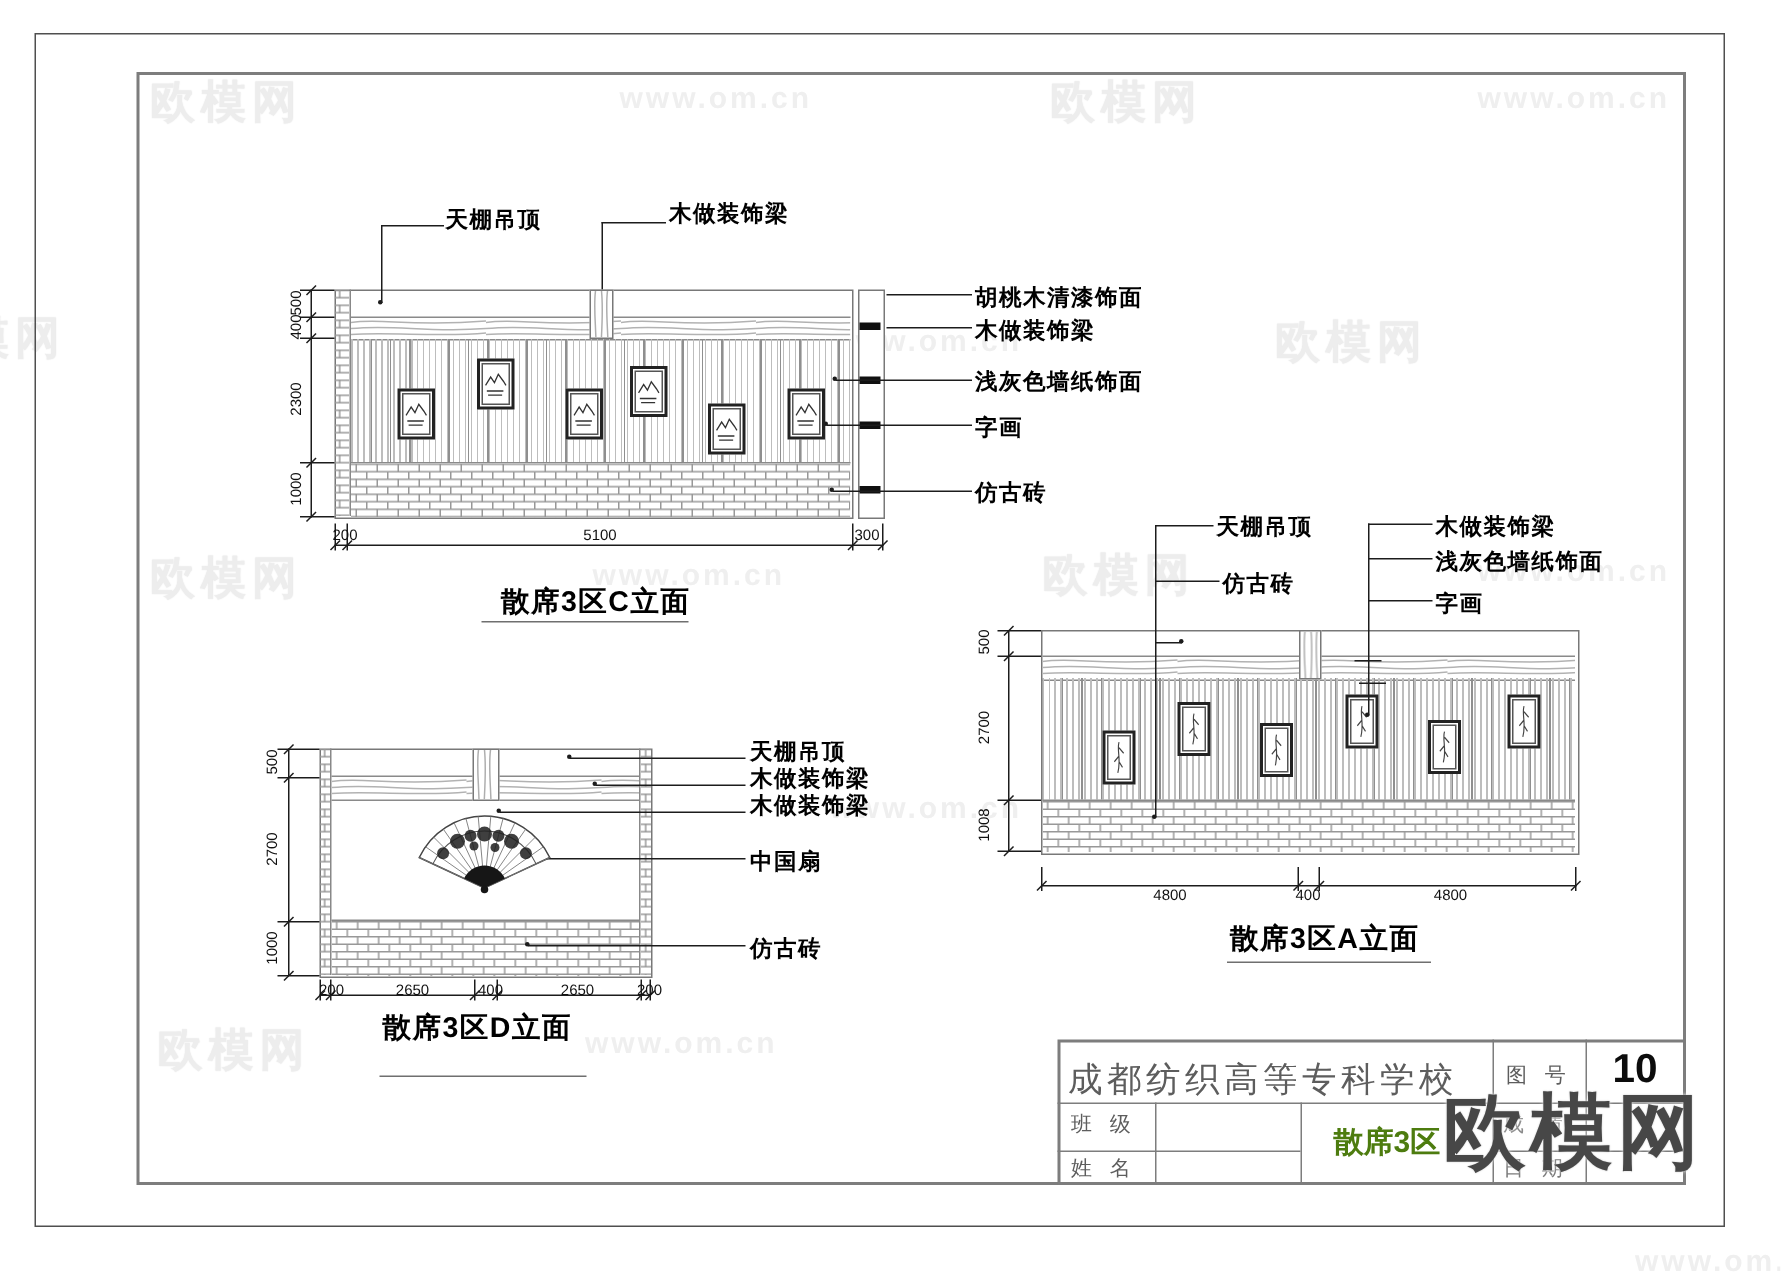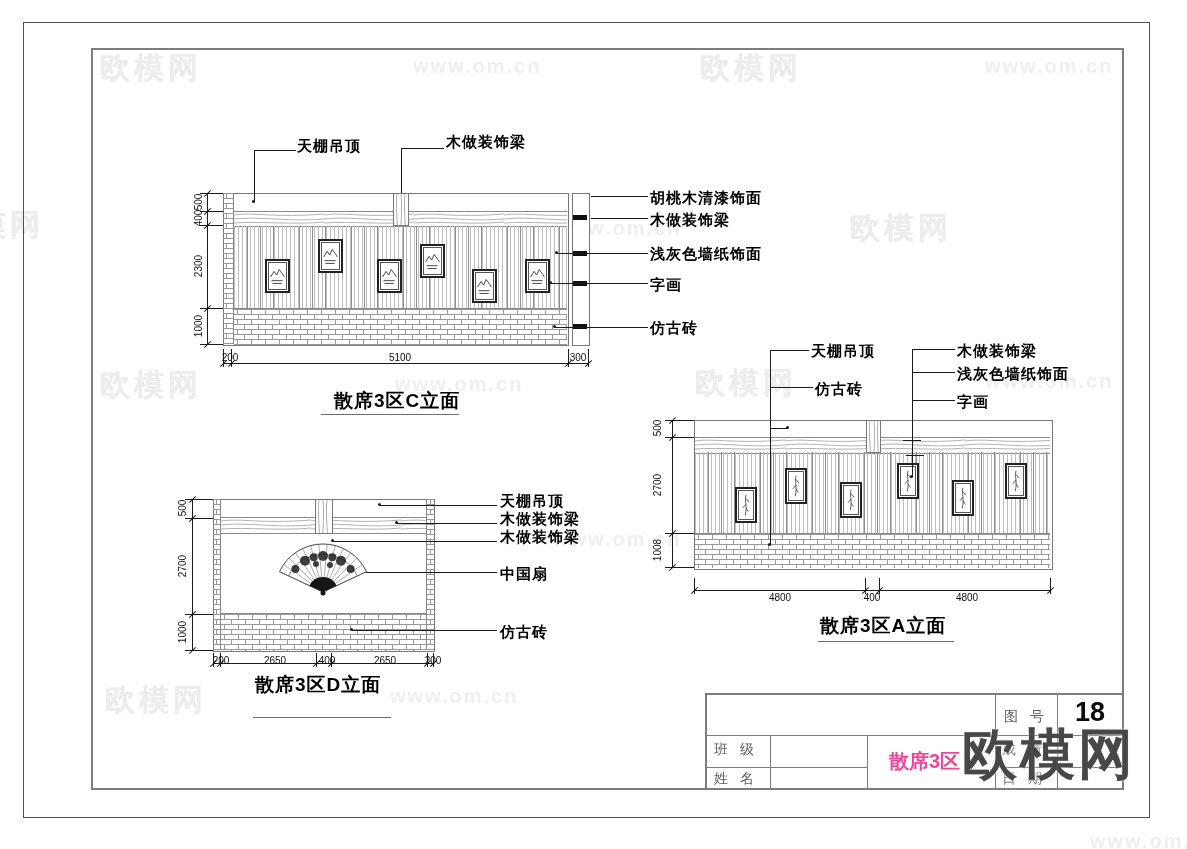--- a/index.html
+++ b/index.html
@@ -400,23 +400,24 @@
   <div class="tunder" style="left:818px;top:641px;width:136px"></div>
 
   <div class="abs" style="left:705px;top:693px;width:419px;height:97px;border:2px solid #7d7d7d;box-sizing:border-box;z-index:4"></div>
   <div class="tb-line" style="left:705px;top:735px;width:419px;height:1px;z-index:4"></div>
   <div class="tb-line" style="left:705px;top:767px;width:162px;height:1px;z-index:4"></div>
   <div class="tb-line" style="left:995px;top:767px;width:129px;height:1px;z-index:4"></div>
   <div class="tb-line" style="left:770px;top:735px;width:1px;height:55px;z-index:4"></div>
   <div class="tb-line" style="left:867px;top:735px;width:1px;height:55px;z-index:4"></div>
   <div class="tb-line" style="left:995px;top:693px;width:1px;height:97px;z-index:4"></div>
   <div class="tb-line" style="left:1057px;top:693px;width:1px;height:97px;z-index:4"></div>
+  <span class="tb-text" style="left:712px;top:704px;width:280px;font-size:23px;letter-spacing:3px;z-index:4">成都纺织高等专科学校</span>
   <span class="tb-text" style="left:1004px;top:708px;font-size:14px;letter-spacing:4px;z-index:4">图 号</span>
-  <span class="tb-text" style="left:1075px;top:697px;font-size:27px;font-weight:bold;color:#0c0c0c;z-index:4">18</span>
+  <span class="tb-text" style="left:1075px;top:697px;font-size:27px;font-weight:bold;color:#0c0c0c;z-index:4">10</span>
   <span class="tb-text" style="left:714px;top:741px;font-size:14px;letter-spacing:4px;z-index:4">班 级</span>
   <span class="tb-text" style="left:714px;top:770px;font-size:14px;letter-spacing:4px;z-index:4">姓 名</span>
   <span class="tb-text" style="left:1002px;top:741px;font-size:14px;letter-spacing:4px;color:#8a8a8a;z-index:4">成 绩</span>
   <span class="tb-text" style="left:1002px;top:770px;font-size:14px;letter-spacing:4px;color:#7b7b7b;z-index:4">日 期</span>
-  <span class="tb-text" style="left:889px;top:748px;font-size:20px;font-weight:bold;color:#ec4899;z-index:4">散席3区</span>
+  <span class="tb-text" style="left:889px;top:748px;font-size:20px;font-weight:bold;color:#4d7c0f;z-index:4">散席3区</span>
 
   <span class="brand-logo" style="left:962px;top:718px">欧模网</span>
 
 </div>
 
 </body></html>

